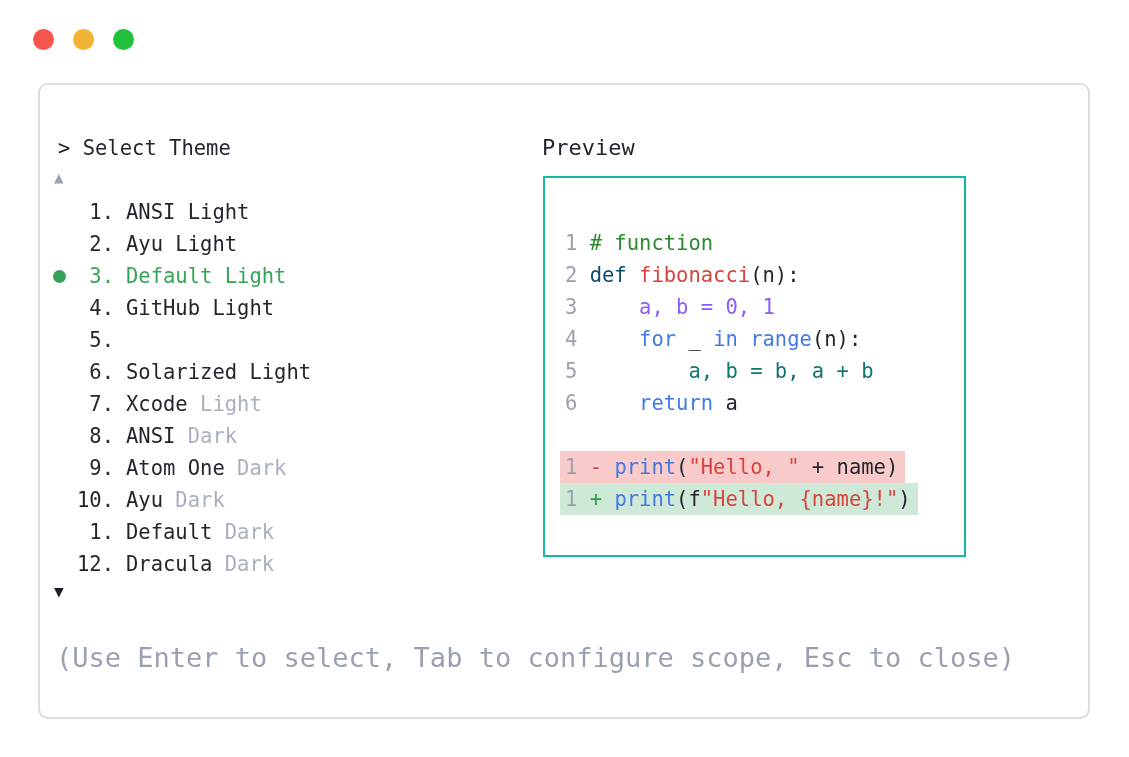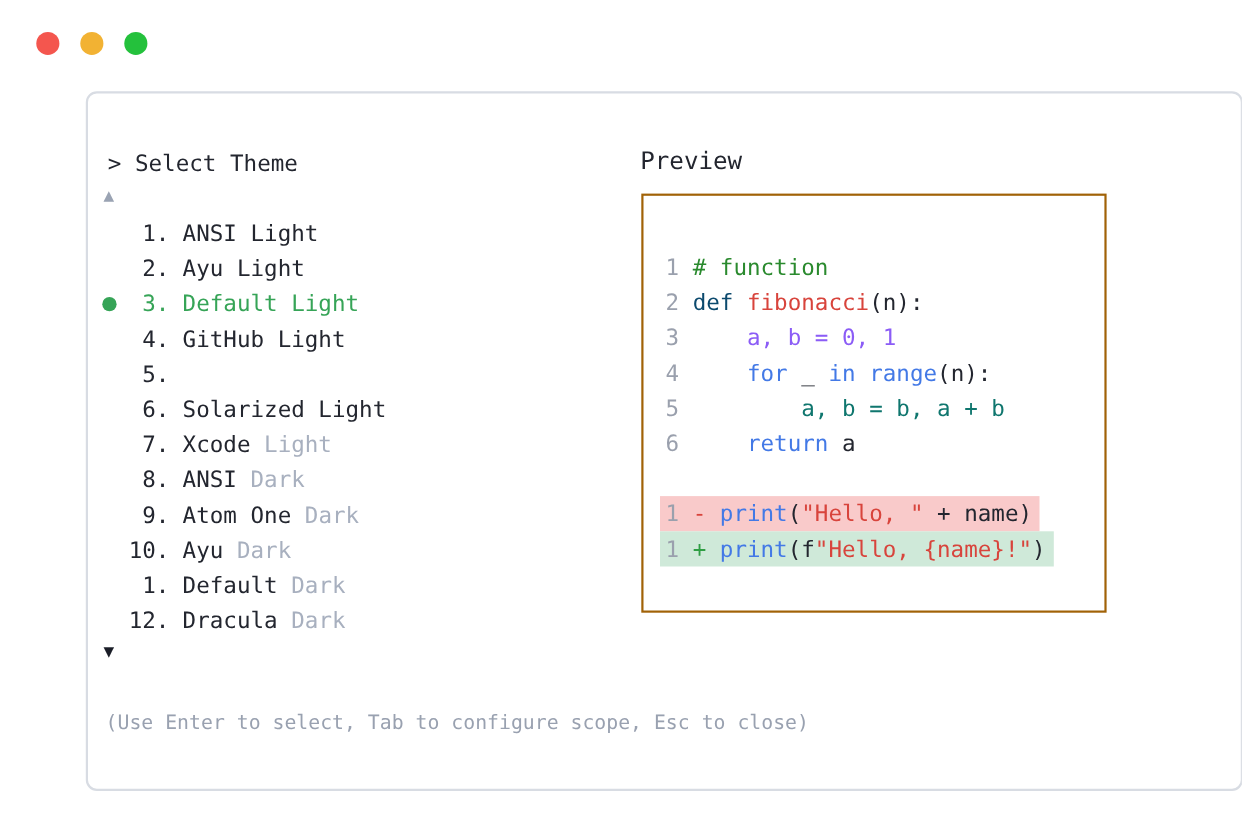--- a/index.html
+++ b/index.html
@@ -9,49 +9,48 @@
     -webkit-font-smoothing:antialiased;
   }
   
   .traffic{position:absolute;left:33px;top:29px;display:flex;gap:19px;}
   .traffic .dot{width:21px;height:21px;border-radius:50%;}
   
   .panel{
     position:absolute;left:38px;top:83px;width:1052px;height:636px;
     background:#ffffff;border:2px solid #d8dce3;border-radius:10px;
     box-sizing:border-box;
-    margin-left:40px;
   }
   .prompt{
     position:absolute;left:18px;top:47px;height:32px;line-height:32px;
     font-size:20.5px;color:var(--text,#23262f);white-space:pre;
   }
   .scroll-ind{position:absolute;left:14px;height:32px;line-height:32px;font-size:16px;}
   .scroll-up{top:77px;color:var(--scrollup,#9aa3b3);}
   .scroll-down{top:491px;color:var(--scrolldown,#1a1d27);}
   .theme-list{position:absolute;left:6px;top:111px;}
   .theme-row{display:flex;align-items:center;height:32px;font-size:20.5px;white-space:pre;}
   .theme-row .marker{width:26px;display:flex;align-items:center;justify-content:center;}
   .theme-row .marker .sel-dot{width:13px;height:13px;border-radius:50%;background:var(--accent,#36a457);}
   .theme-row .num{width:42px;text-align:right;color:var(--text,#23262f);}
   .theme-row .label{margin-left:12px;color:var(--text,#23262f);text-align:right;}
   .theme-row .variant{color:var(--muted,#a8b0bf);}
   .theme-row.selected .num,.theme-row.selected .label{color:var(--accent,#36a457);}
   .hint{
     position:absolute;left:16px;top:557px;height:32px;line-height:32px;
-    font-size:18px;color:var(--hint,#99a1b0);white-space:pre;
+    font-size:27px;color:var(--hint,#99a1b0);white-space:pre;
   }
   
   .preview-label{
     position:absolute;left:502px;top:47px;height:32px;line-height:32px;
     font-size:22px;color:var(--text,#23262f);
   }
   .preview-box{
     position:absolute;left:503px;top:91px;width:423px;height:381px;
-    border:2px solid #a16207;background:#ffffff;box-sizing:border-box;
+    border:2px solid #14b8a6;background:#ffffff;box-sizing:border-box;
   }
   .code{position:absolute;left:0;top:49px;right:0;}
   .code-line{
     height:32px;line-height:32px;font-size:20.5px;white-space:pre;
     margin-left:15px;padding:0 7px 0 5px;width:fit-content;
   }
   .code-line .gutter{color:var(--gutter,#9aa0ad);}
   .code-spacer{height:32px;}
 </style>
 </head>

